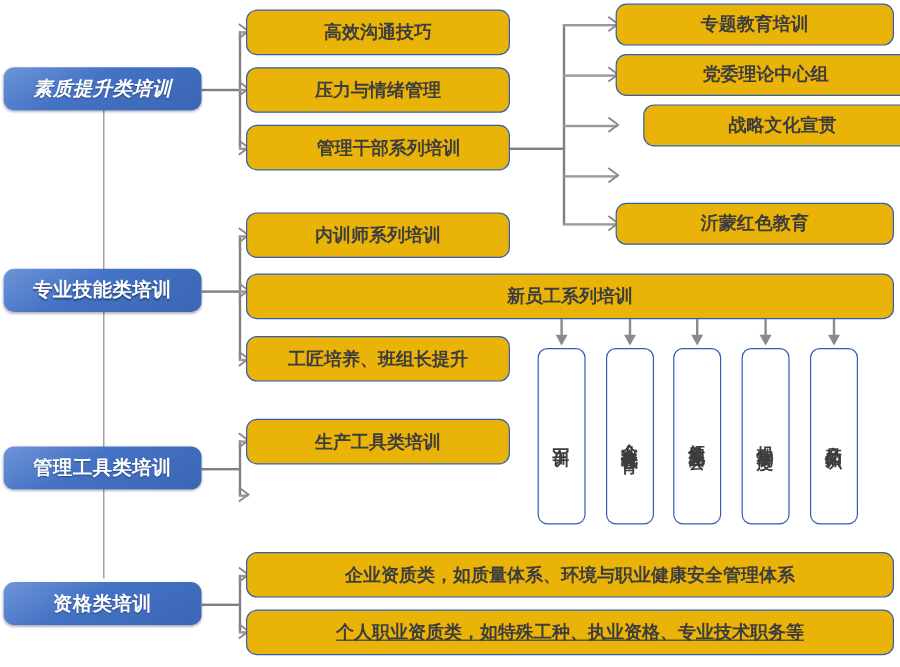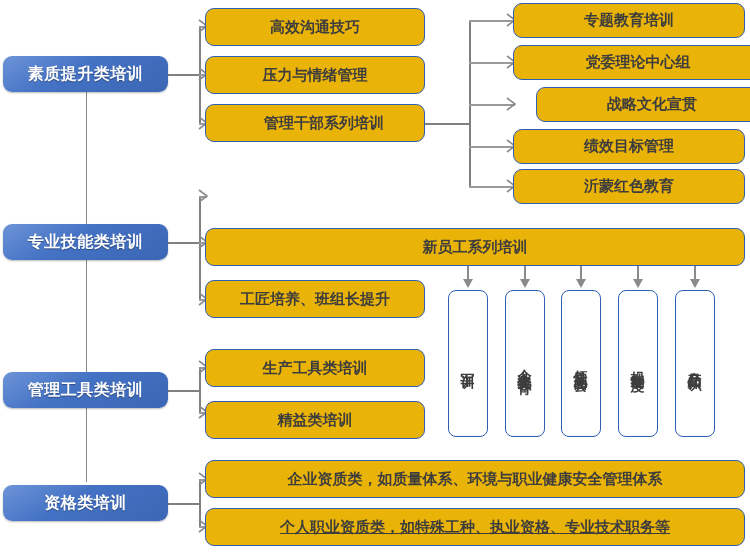--- a/index.html
+++ b/index.html
@@ -131,21 +131,21 @@
       <polyline points="520,279 525,288 530,279" fill="#8a8a8a" stroke="none"></polyline>
       <line x1="581" y1="266" x2="581" y2="286"></line>
       <polyline points="576,279 581,288 586,279" fill="#8a8a8a" stroke="none"></polyline>
       <line x1="638" y1="266" x2="638" y2="286"></line>
       <polyline points="633,279 638,288 643,279" fill="#8a8a8a" stroke="none"></polyline>
       <line x1="695" y1="266" x2="695" y2="286"></line>
       <polyline points="690,279 695,288 700,279" fill="#8a8a8a" stroke="none"></polyline>
     </g>
   </svg>
 
-  <div class="cat" style="left:3px;top:56px;width:165px;height:36px;">
+  <div class="cat" style="left:3px;top:56px;width:165px;height:36px;font-style:italic;">
     <span>素质提升类培训</span>
   </div>
 
   <div class="cat" style="left:3px;top:224px;width:165px;height:36px;">
     <span>专业技能类培训</span>
   </div>
 
   <div class="cat" style="left:3px;top:372px;width:165px;height:36px;">
     <span>管理工具类培训</span>
   </div>
@@ -166,27 +166,27 @@
 
   <div class="box" style="left:513px;top:3px;width:232px;height:35px;align-items:center;">
     <span>专题教育培训</span>
   </div>
   <div class="box" style="left:513px;top:45px;width:250px;height:35px;">
     <span>党委理论中心组</span>
   </div>
   <div class="box" style="left:536px;top:87px;width:232px;height:35px;">
     <span>战略文化宣贯</span>
   </div>
-  <div class="box" style="left:513px;top:129px;width:232px;height:35px;">
-    <span>绩效目标管理</span>
-  </div>
   <div class="box" style="left:513px;top:169px;width:232px;height:35px;">
     <span>沂蒙红色教育</span>
   </div>
 
+  <div class="box" style="left:205px;top:177px;width:220px;height:38px;">
+    <span>内训师系列培训</span>
+  </div>
 
   <div class="box" style="left:205px;top:228px;width:540px;height:38px;">
     <span>新员工系列培训</span>
   </div>
 
   <div class="box" style="left:205px;top:280px;width:220px;height:38px;">
     <span>工匠培养、班组长提升</span>
   </div>
 
   <div class="vbox" style="left:448px;top:290px;width:40px;height:147px;">
@@ -201,23 +201,20 @@
   <div class="vbox" style="left:618px;top:290px;width:40px;height:147px;">
     <span>规章制度</span>
   </div>
   <div class="vbox" style="left:675px;top:290px;width:40px;height:147px;">
     <span>产品知识</span>
   </div>
 
   <div class="box" style="left:205px;top:349px;width:220px;height:38px;">
     <span>生产工具类培训</span>
   </div>
-  <div class="box" style="left:205px;top:401px;width:220px;height:38px;">
-    <span>精益类培训</span>
-  </div>
 
   <div class="box" style="left:205px;top:460px;width:540px;height:38px;">
     <span>企业资质类，如质量体系、环境与职业健康安全管理体系</span>
   </div>
   <div class="box" style="left:205px;top:508px;width:540px;height:38px;text-decoration:underline;">
     <span>个人职业资质类，如特殊工种、执业资格、专业技术职务等</span>
   </div>
 
 </div>
 

